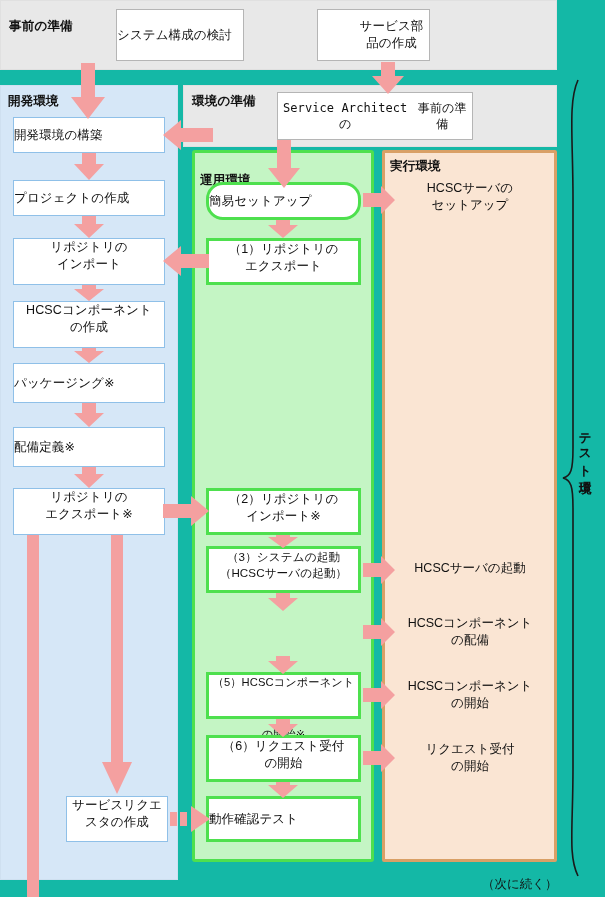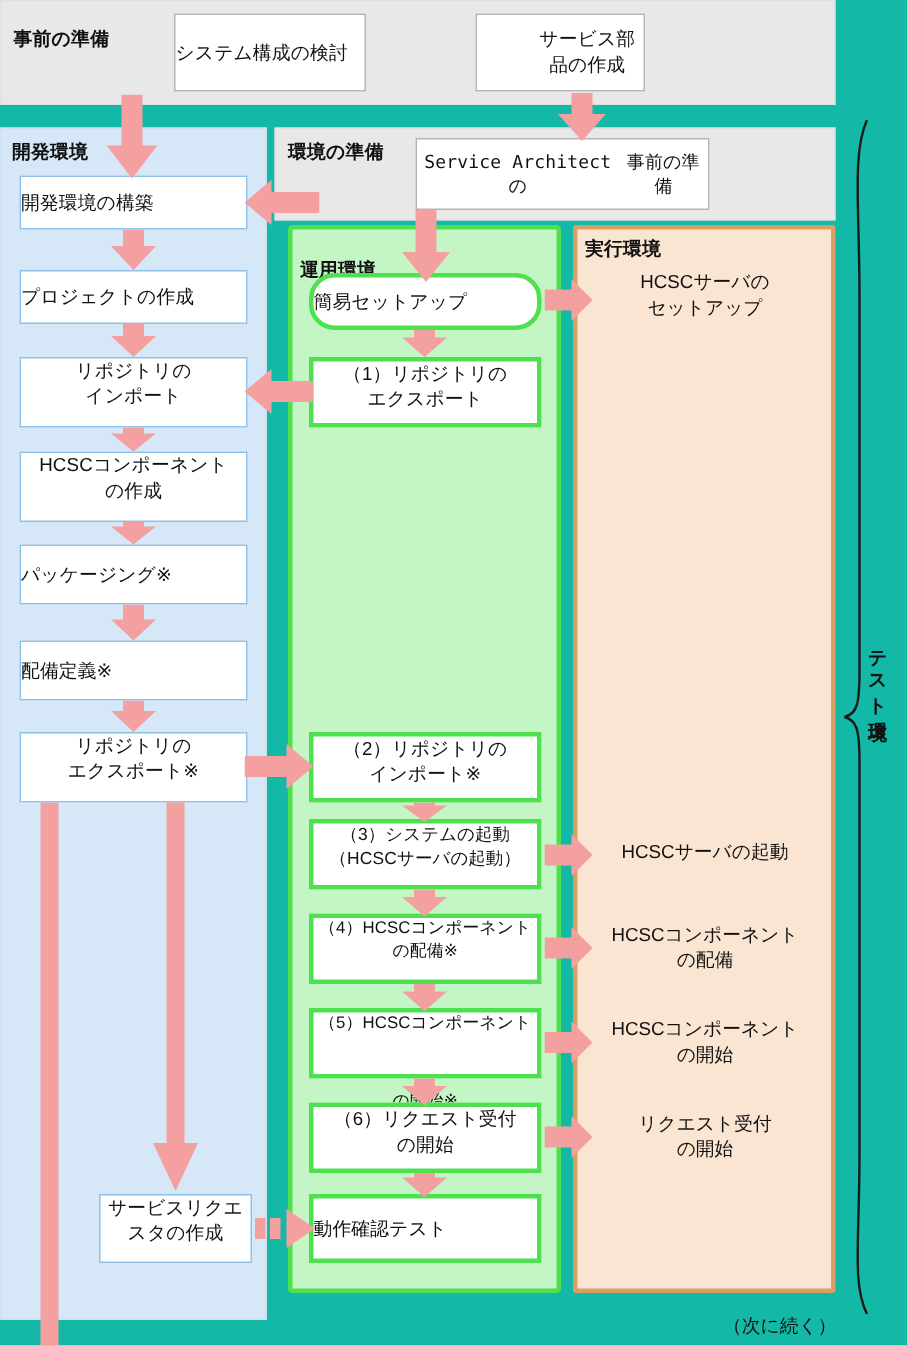--- a/index.html
+++ b/index.html
@@ -196,24 +196,20 @@
   <div class="box box-green" style="left:206px; top:488px; width:155px; height:47px; flex-direction:column;">
     <span>（2）リポジトリの</span>
     <span>インポート※</span>
   </div>
 
   <div class="box box-green" style="left:206px; top:546px; width:155px; height:47px; flex-direction:column; font-size:11.6px;">
     <span>（3）システムの起動</span>
     <span>（HCSCサーバの起動）</span>
   </div>
 
-  <div class="box box-green" style="left:206px; top:609px; width:155px; height:47px; flex-direction:column; font-size:11.2px;">
-    <span>（4）HCSCコンポーネント</span>
-    <span>の配備※</span>
-  </div>
 
   <div class="box box-green" style="left:206px; top:672px; width:155px; height:47px; flex-direction:column; font-size:11.2px;gap:37px;">
     <span>（5）HCSCコンポーネント</span>
     <span>の開始※</span>
   </div>
 
   <div class="box box-green" style="left:206px; top:735px; width:155px; height:47px; flex-direction:column;">
     <span>（6）リクエスト受付</span>
     <span>の開始</span>
   </div>

